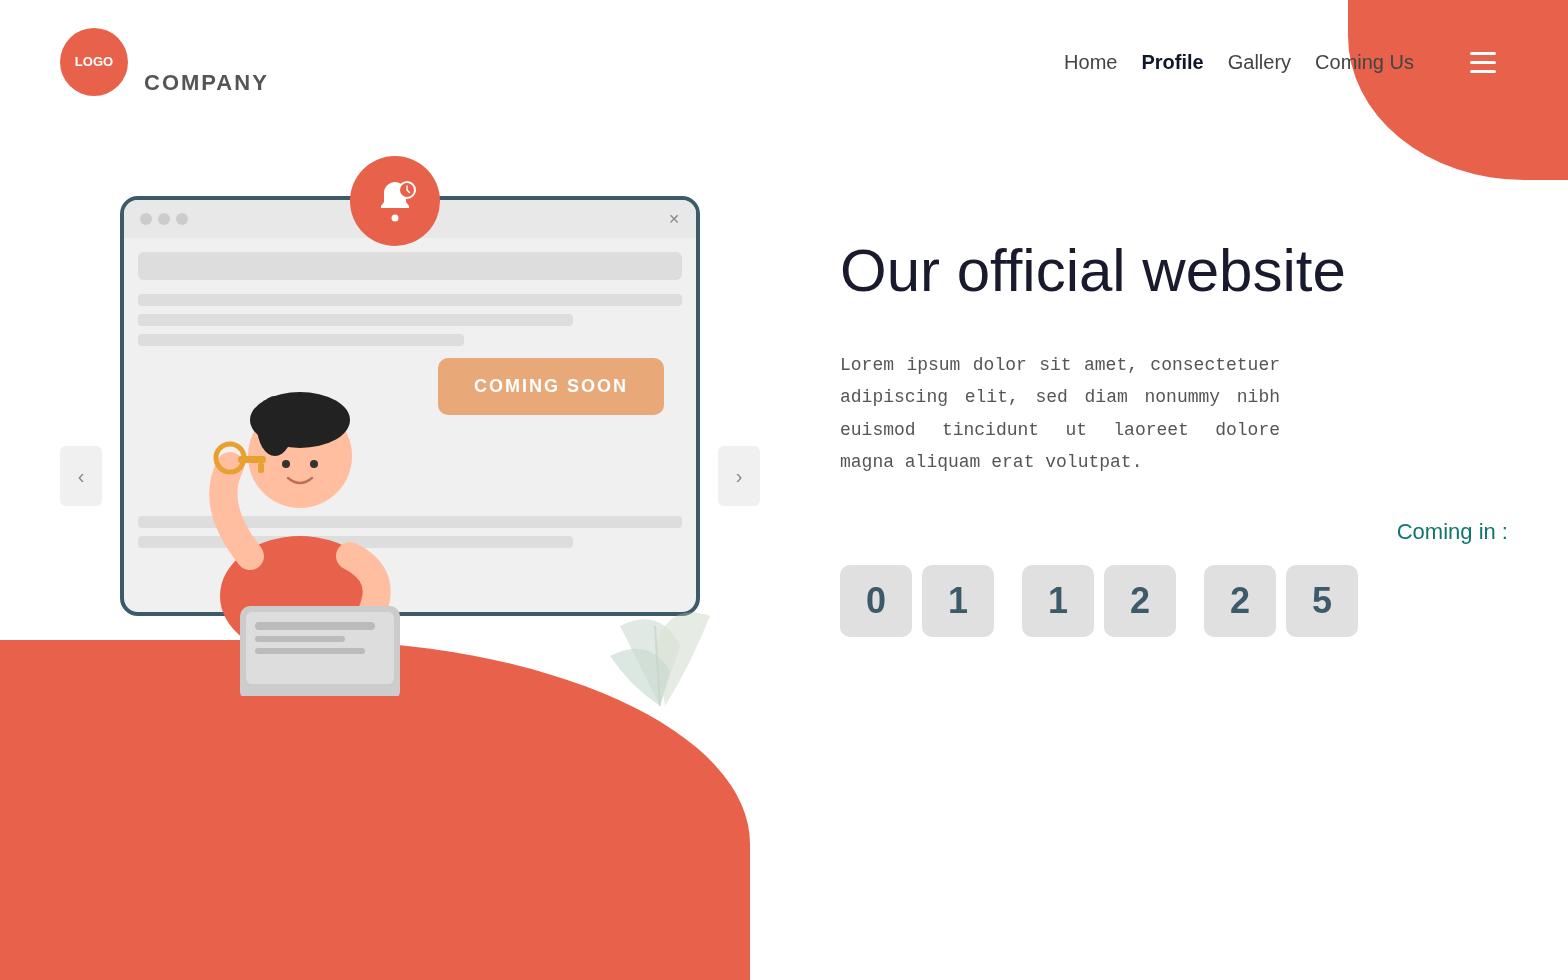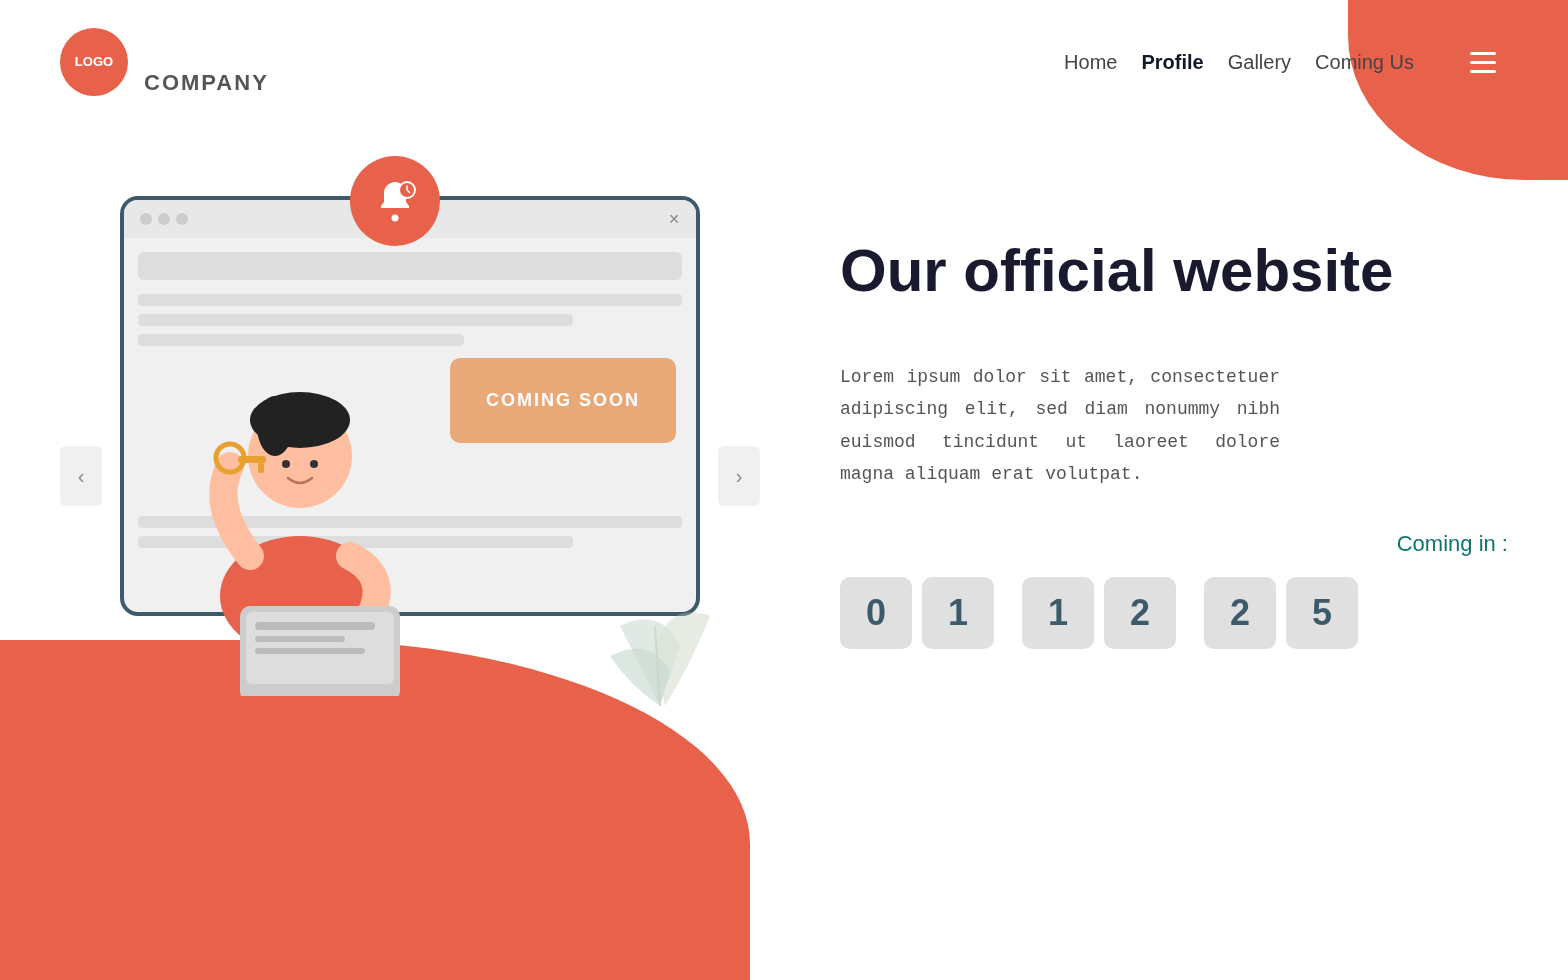--- a/index.html
+++ b/index.html
@@ -201,27 +201,27 @@
     }
 
     .browser-line.short { width: 60%; }
     .browser-line.medium { width: 80%; }
     .browser-line.full { width: 100%; }
 
     
     .coming-soon-btn {
       position: absolute;
       top: 120px;
-      right: 20px;
+      right: 32px;
       background: #E8A878;
       color: white;
       font-weight: 800;
       font-size: 18px;
       letter-spacing: 2px;
-      padding: 32px 36px;
+      padding: 18px 36px;
       border-radius: 10px;
       z-index: 6;
     }
 
     
     .person-illustration {
       position: absolute;
       bottom: 120px;
       left: 80px;
       width: 320px;
@@ -266,24 +266,24 @@
     .nav-arrow-right { right: 0; }
 
     
     .right-content {
       flex: 1;
       padding-top: 100px;
     }
 
     .hero-title {
       font-size: 60px;
-      font-weight: 700;
+      font-weight: 400;
       color: #1a1a2e;
       line-height: 1.15;
-      margin-bottom: 56px;
+      margin-bottom: 44px;
     }
 
     .hero-description {
       font-size: 18px;
       color: #555;
       line-height: 1.8;
       max-width: 440px;
       margin-bottom: 40px;
       text-align: justify;
       font-family: Liberation Mono, monospace;

